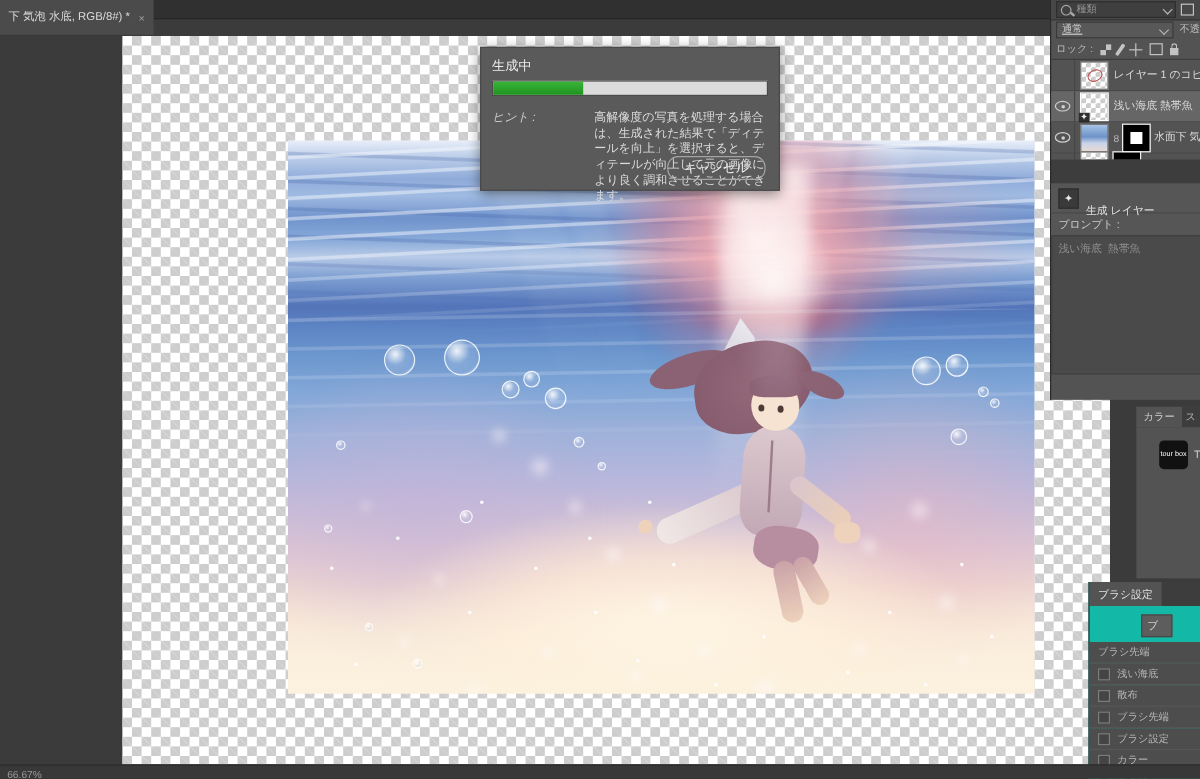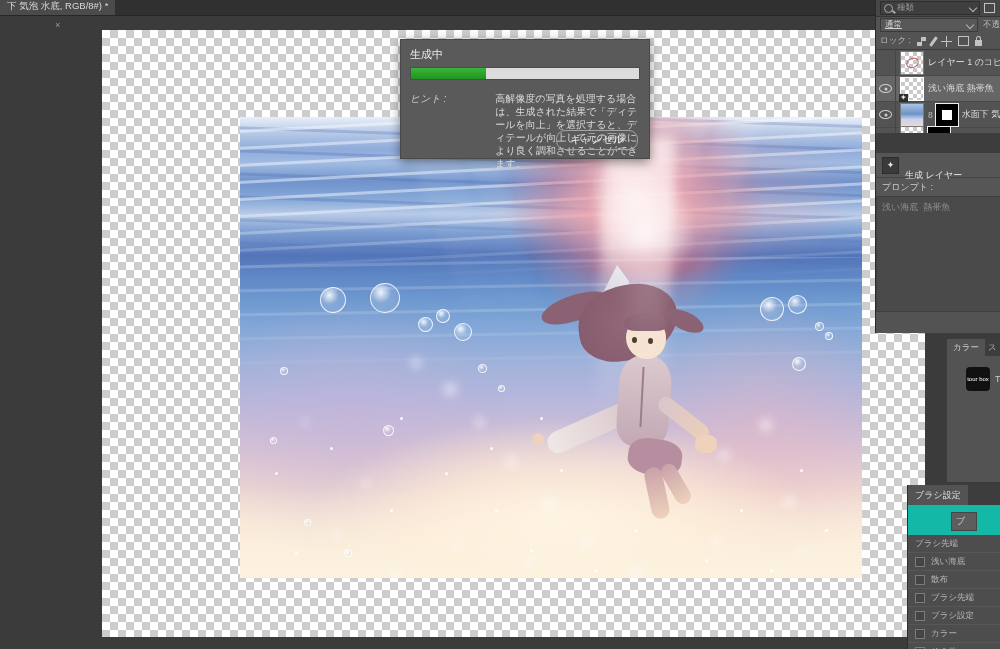--- a/index.html
+++ b/index.html
@@ -3,21 +3,21 @@
 <meta charset="utf-8">
 <style>
   html,body{margin:0;padding:0;background:#222;}
   #app{position:relative;width:1000px;height:649px;overflow:hidden;background:#3b3b3b;
        font-family:"Liberation Sans","DejaVu Sans",sans-serif;color:#d6d6d6;
        -webkit-font-smoothing:antialiased;}
   .abs{position:absolute;}
 
   
   #tabbar{left:0;top:0;width:1000px;height:15px;background:#303030;border-bottom:1px solid #262626;}
-  #doctab{left:0;top:0;height:15px;background:#4b4b4b;display:flex;align-items:center;padding:0 7px;gap:7px;flex-direction:column;}
+  #doctab{left:0;top:0;height:29px;background:#4b4b4b;display:flex;align-items:center;padding:0 7px;gap:7px;}
   #doctab .t{font-size:9.5px;color:#d9d9d9;white-space:nowrap;}
   #doctab .x{font-size:9px;color:#9c9c9c;}
 
   
   #canvas{left:102px;top:30px;width:823px;height:607px;background:#fff;
     background-image:linear-gradient(45deg,#cdcdcd 25%,transparent 25%,transparent 75%,#cdcdcd 75%),
                      linear-gradient(45deg,#cdcdcd 25%,transparent 25%,transparent 75%,#cdcdcd 75%);
     background-size:16px 16px;background-position:0 0,8px 8px;}
 
   
@@ -416,14 +416,17 @@
           <span class="cb"></span>
           <span class="t">カラー</span>
         </div>
         <div class="brow">
           <span class="cb"></span>
           <span class="t">その他</span>
         </div>
       </div>
   </div>
 
+  <div class="abs" id="statusbar">
+    <span id="status-zoom">66.67%</span>
+  </div>
 
 </div>
 
 </body></html>

